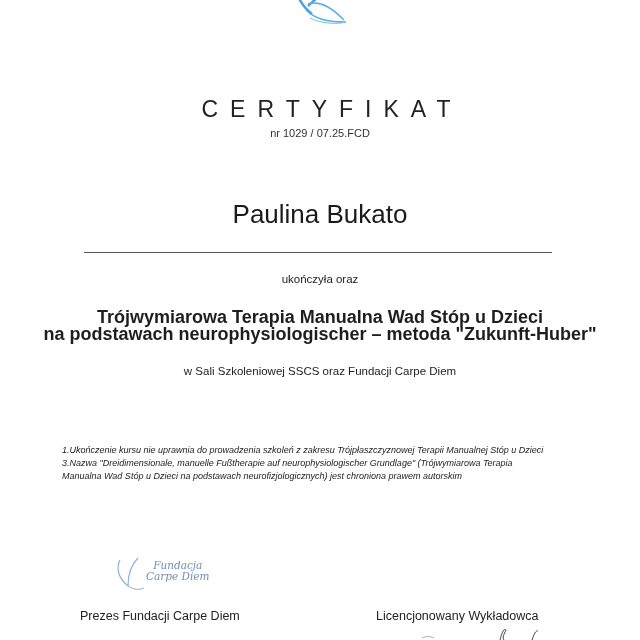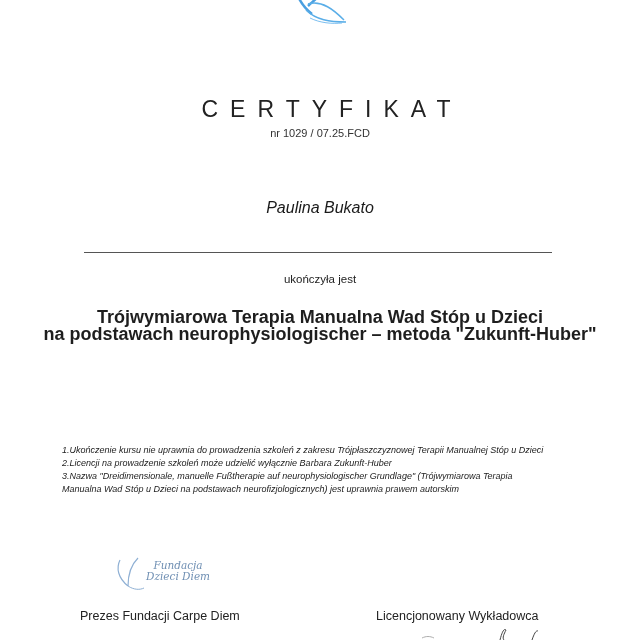--- a/index.html
+++ b/index.html
@@ -5,21 +5,21 @@
   html, body { margin:0; padding:0; }
   body {
     width:640px; height:640px; background:#ffffff; position:relative; overflow:hidden;
     font-family: "Liberation Sans", "DejaVu Sans", sans-serif; color:#1a1a1a;
   }
   .abs { position:absolute; }
   .center { left:0; width:640px; text-align:center; }
   .top-logo { left:282px; top:-8px; width:80px; height:32px; }
   .title { top:96px; font-size:23px; letter-spacing:12px; padding-left:12px; color:#222; }
   .number { top:127px; font-size:11px; color:#333; }
-  .name { top:199px; font-size:16px; font-style:italic; color:#1a1a1a; }
+  .name { top:199px; font-size:26px; color:#1a1a1a; }
   .rule { left:84px; top:252px; width:468px; height:1px; background:#555; }
   .completed { top:273px; font-size:11.5px; color:#222; }
   .course { top:309px; font-size:18px; font-weight:bold; line-height:17px; color:#1e1e1e; }
   .details { top:364px; font-size:11.5px; line-height:14.5px; color:#222; }
   .notes { left:62px; top:444px; width:560px; font-size:9px; line-height:13px; color:#222;font-style:italic; }
   .notes div { white-space:nowrap; }
   .found-logo { left:112px; top:556px; width:110px; height:36px; }
   .found-logo .txt { position:absolute; left:34px; top:4px; font-family:"DejaVu Serif", serif; font-style:italic; font-size:10.5px; line-height:11px; color:#6f8fb3;text-align:center; }
   .sig-left { left:80px; top:609px; font-size:12.5px; color:#222; }
   .sig-right { left:376px; top:609px; font-size:12.5px; color:#222; }
@@ -35,46 +35,46 @@
   <path d="M24 18 C34 28 48 30 64 30" stroke="#5aaee8" stroke-width="1.5" fill="none"></path>
   <path d="M28 26 C38 31 50 32 60 31" stroke="#7cbff0" stroke-width="1" fill="none"></path>
 </svg>
 
 <div class="abs center title">CERTYFIKAT</div>
 <div class="abs center number">nr 1029 / 07.25.FCD</div>
 
 <div class="abs center name">Paulina Bukato</div>
 <div class="abs rule"></div>
 
-<div class="abs center completed">ukończyła jest</div>
+<div class="abs center completed">ukończyła oraz</div>
 
 <div class="abs center course">
   <div>Trójwymiarowa Terapia Manualna Wad Stóp u Dzieci</div>
   <div>na podstawach neurophysiologischer – metoda "Zukunft-Huber"</div>
 </div>
 
 <div class="abs center details">
+  <div>w Sali Szkoleniowej SSCS oraz Fundacji Carpe Diem</div>
 </div>
 
 <div class="abs notes">
   <div>1.Ukończenie kursu nie uprawnia do prowadzenia szkoleń z zakresu Trójpłaszczyznowej Terapii Manualnej Stóp u Dzieci</div>
-  <div>2.Licencji na prowadzenie szkoleń może udzielić wyłącznie Barbara Zukunft-Huber</div>
   <div>3.Nazwa "Dreidimensionale, manuelle Fußtherapie auf neurophysiologischer Grundlage" (Trójwymiarowa Terapia</div>
-  <div>Manualna Wad Stóp u Dzieci na podstawach neurofizjologicznych) jest uprawnia prawem autorskim</div>
+  <div>Manualna Wad Stóp u Dzieci na podstawach neurofizjologicznych) jest chroniona prawem autorskim</div>
 </div>
 
 <div class="abs found-logo">
   <svg width="34" height="36" viewBox="0 0 34 36" style="position:absolute;left:0;top:0;">
     <path d="M8 4 C4 12 6 22 16 30" stroke="#8fb0d4" stroke-width="1.2" fill="none"></path>
     <path d="M26 2 C20 8 16 16 16 30" stroke="#8fb0d4" stroke-width="1.2" fill="none"></path>
     <path d="M16 30 C22 34 28 34 32 32" stroke="#8fb0d4" stroke-width="1" fill="none"></path>
   </svg>
   <div class="txt">
     <div>Fundacja</div>
-    <div>Dzieci Diem</div>
+    <div>Carpe Diem</div>
   </div>
 </div>
 
 <div class="abs sig-left">Prezes Fundacji Carpe Diem</div>
 <div class="abs sig-right">Licencjonowany Wykładowca</div>
 
 <svg class="abs signature" viewBox="0 0 140 12">
   <path d="M2 10 C6 8 10 8 14 10" stroke="#999" stroke-width="0.8" fill="none"></path>
   <path d="M80 12 C82 4 84 0 86 2 C84 6 82 10 84 12" stroke="#444" stroke-width="1" fill="none"></path>
   <path d="M112 12 C114 6 116 2 118 3" stroke="#444" stroke-width="1" fill="none"></path>

